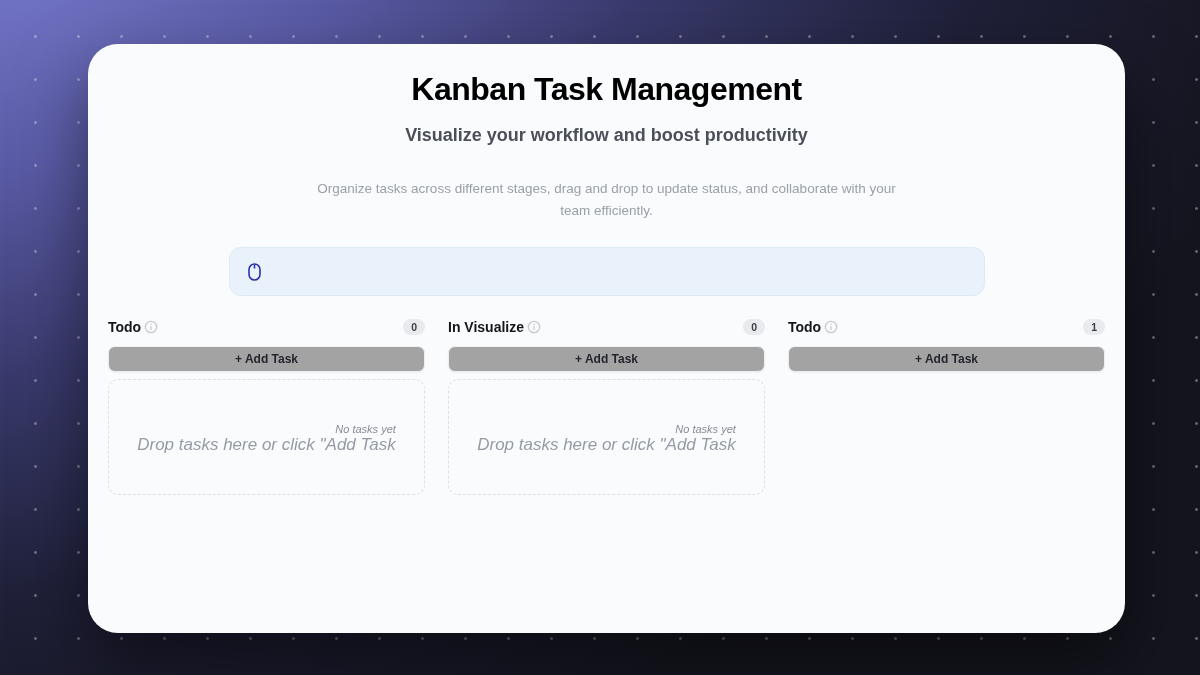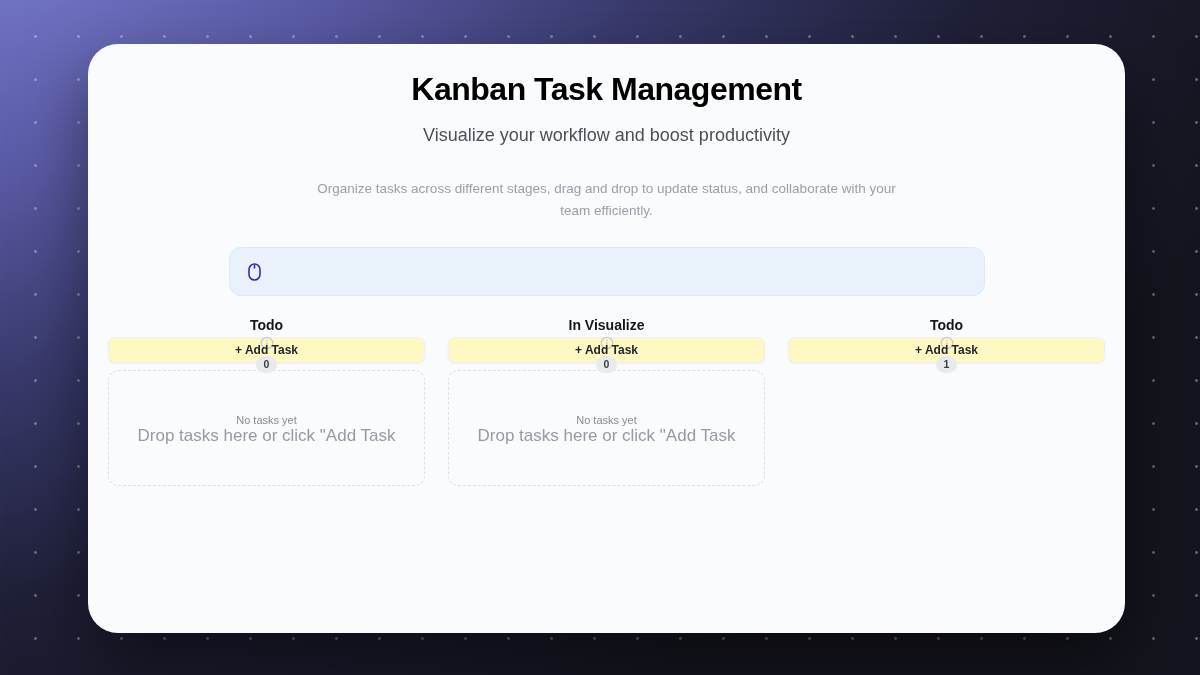--- a/index.html
+++ b/index.html
@@ -18,60 +18,60 @@
     position:absolute; left:88px; top:44px; width:1037px; height:589px;
     background:#fafbfc; border-radius:30px;
     box-shadow:0 30px 70px rgba(0,0,0,0.5);
     padding-top:27px;
   }
   .page-title {
     text-align:center; font-size:32px; font-weight:700; color:#000000;
     letter-spacing:-0.5px;
   }
   .page-subtitle {
-    text-align:center; font-size:18px; font-weight:400; color:#4b5058;
+    text-align:center; font-size:18px; font-weight:700; color:#4b5058;
     margin-top:17px;
   }
   .page-desc {
     text-align:center; font-size:13.5px; color:#9aa0a8; line-height:22px;
     max-width:600px; margin:32px auto 0;
   }
   .howto {
     width:756px; margin:25px auto 0; background:#e9f1fb;
     border:1px solid #dde9f7; border-radius:12px;
     padding:13px 18px 14px 18px;
     display:flex; gap:11px;
   }
   .howto .mouse-icon { flex:0 0 auto; margin-top:2px; }
   .howto-title { font-size:14px; font-weight:700; color:#2d32a8; }
   .howto-body { font-size:13px; color:#3b42bf; line-height:21px; margin-top:6px; }
   .board {
     display:flex; gap:23px; padding:0 20px; margin-top:21px;
   }
   .col { flex:1; min-width:0; }
-  .col-head { display:flex; align-items:center; gap:3px; height:20px;flex-direction:column; }
+  .col-head { display:flex; align-items:center; gap:3px; height:20px; }
   .col-title { font-size:14px; font-weight:700; color:#14161a; }
   .col-spacer { flex:1; }
   .count-badge {
     background:#e9eaee; color:#3a3e45; font-size:10.5px; font-weight:700;
     border-radius:999px; padding:3px 8px; line-height:1;
   }
   .add-btn {
-    display:block; width:100%; height:26px;
-    background:#fef9c3; border:1px solid #eef0f3; border-radius:7px;
+    display:block; width:100%; margin-top:9px; height:26px;
+    background:#a3a3a3; border:1px solid #eef0f3; border-radius:7px;
     box-shadow:0 1px 2px rgba(20,22,30,0.05);
     font-family:"Liberation Sans", sans-serif;
     font-size:12px; font-weight:700; color:#22262c; cursor:pointer;
   }
   .dropzone {
     margin-top:7px; height:116px;
     border:1.5px dashed #dcdfe4; border-radius:10px;
     display:flex; align-items:center; justify-content:center;
   }
-  .empty { text-align:center; }
+  .empty { text-align:right;font-style:italic; }
   .empty-title { font-size:11px; color:#868c95; line-height:15px; }
   .empty-sub { font-size:17px; color:#959ba4; line-height:15px; }
   .dropzone.has-card { display:block; padding:7px; }
   .task-card {
     background:#ffffff; border:1px solid #e9ebef; border-radius:8px;
     height:100%; padding:13px 14px 9px; cursor:grab;
     box-shadow:0 1px 2px rgba(20,22,30,0.04);
   }
   .task-title { font-size:13px; font-weight:700; color:#16181d; }
   .priority-badge {

